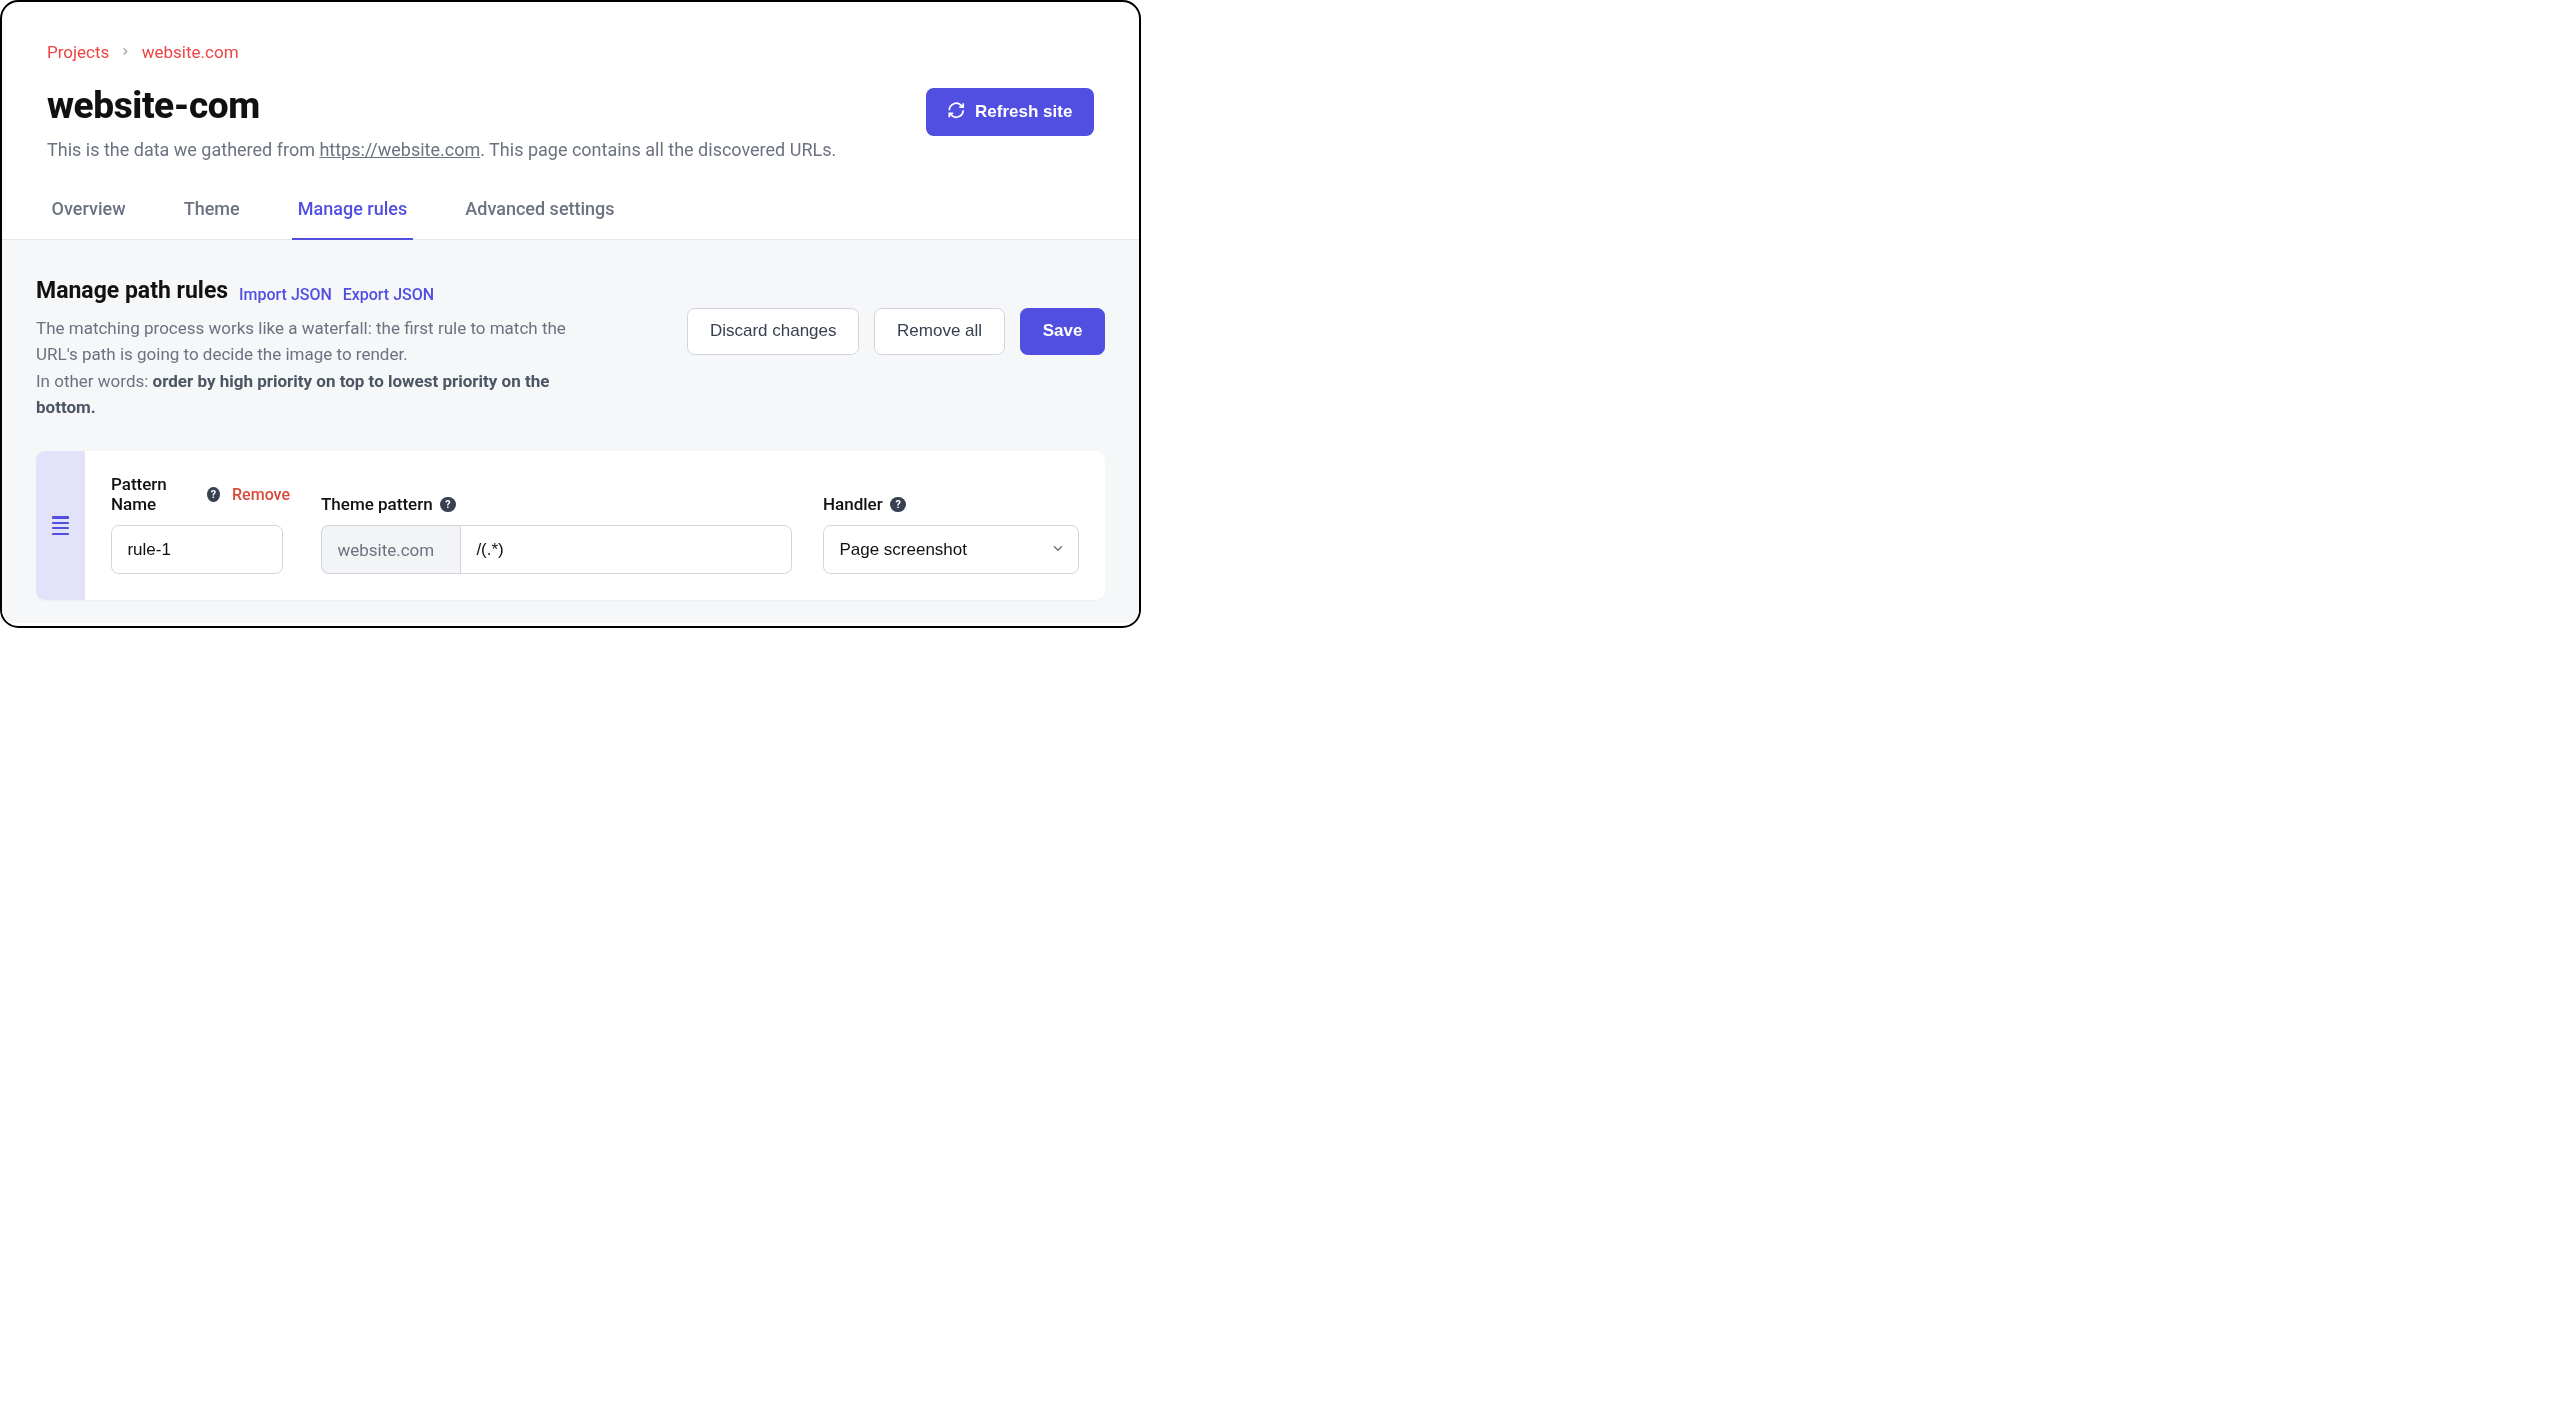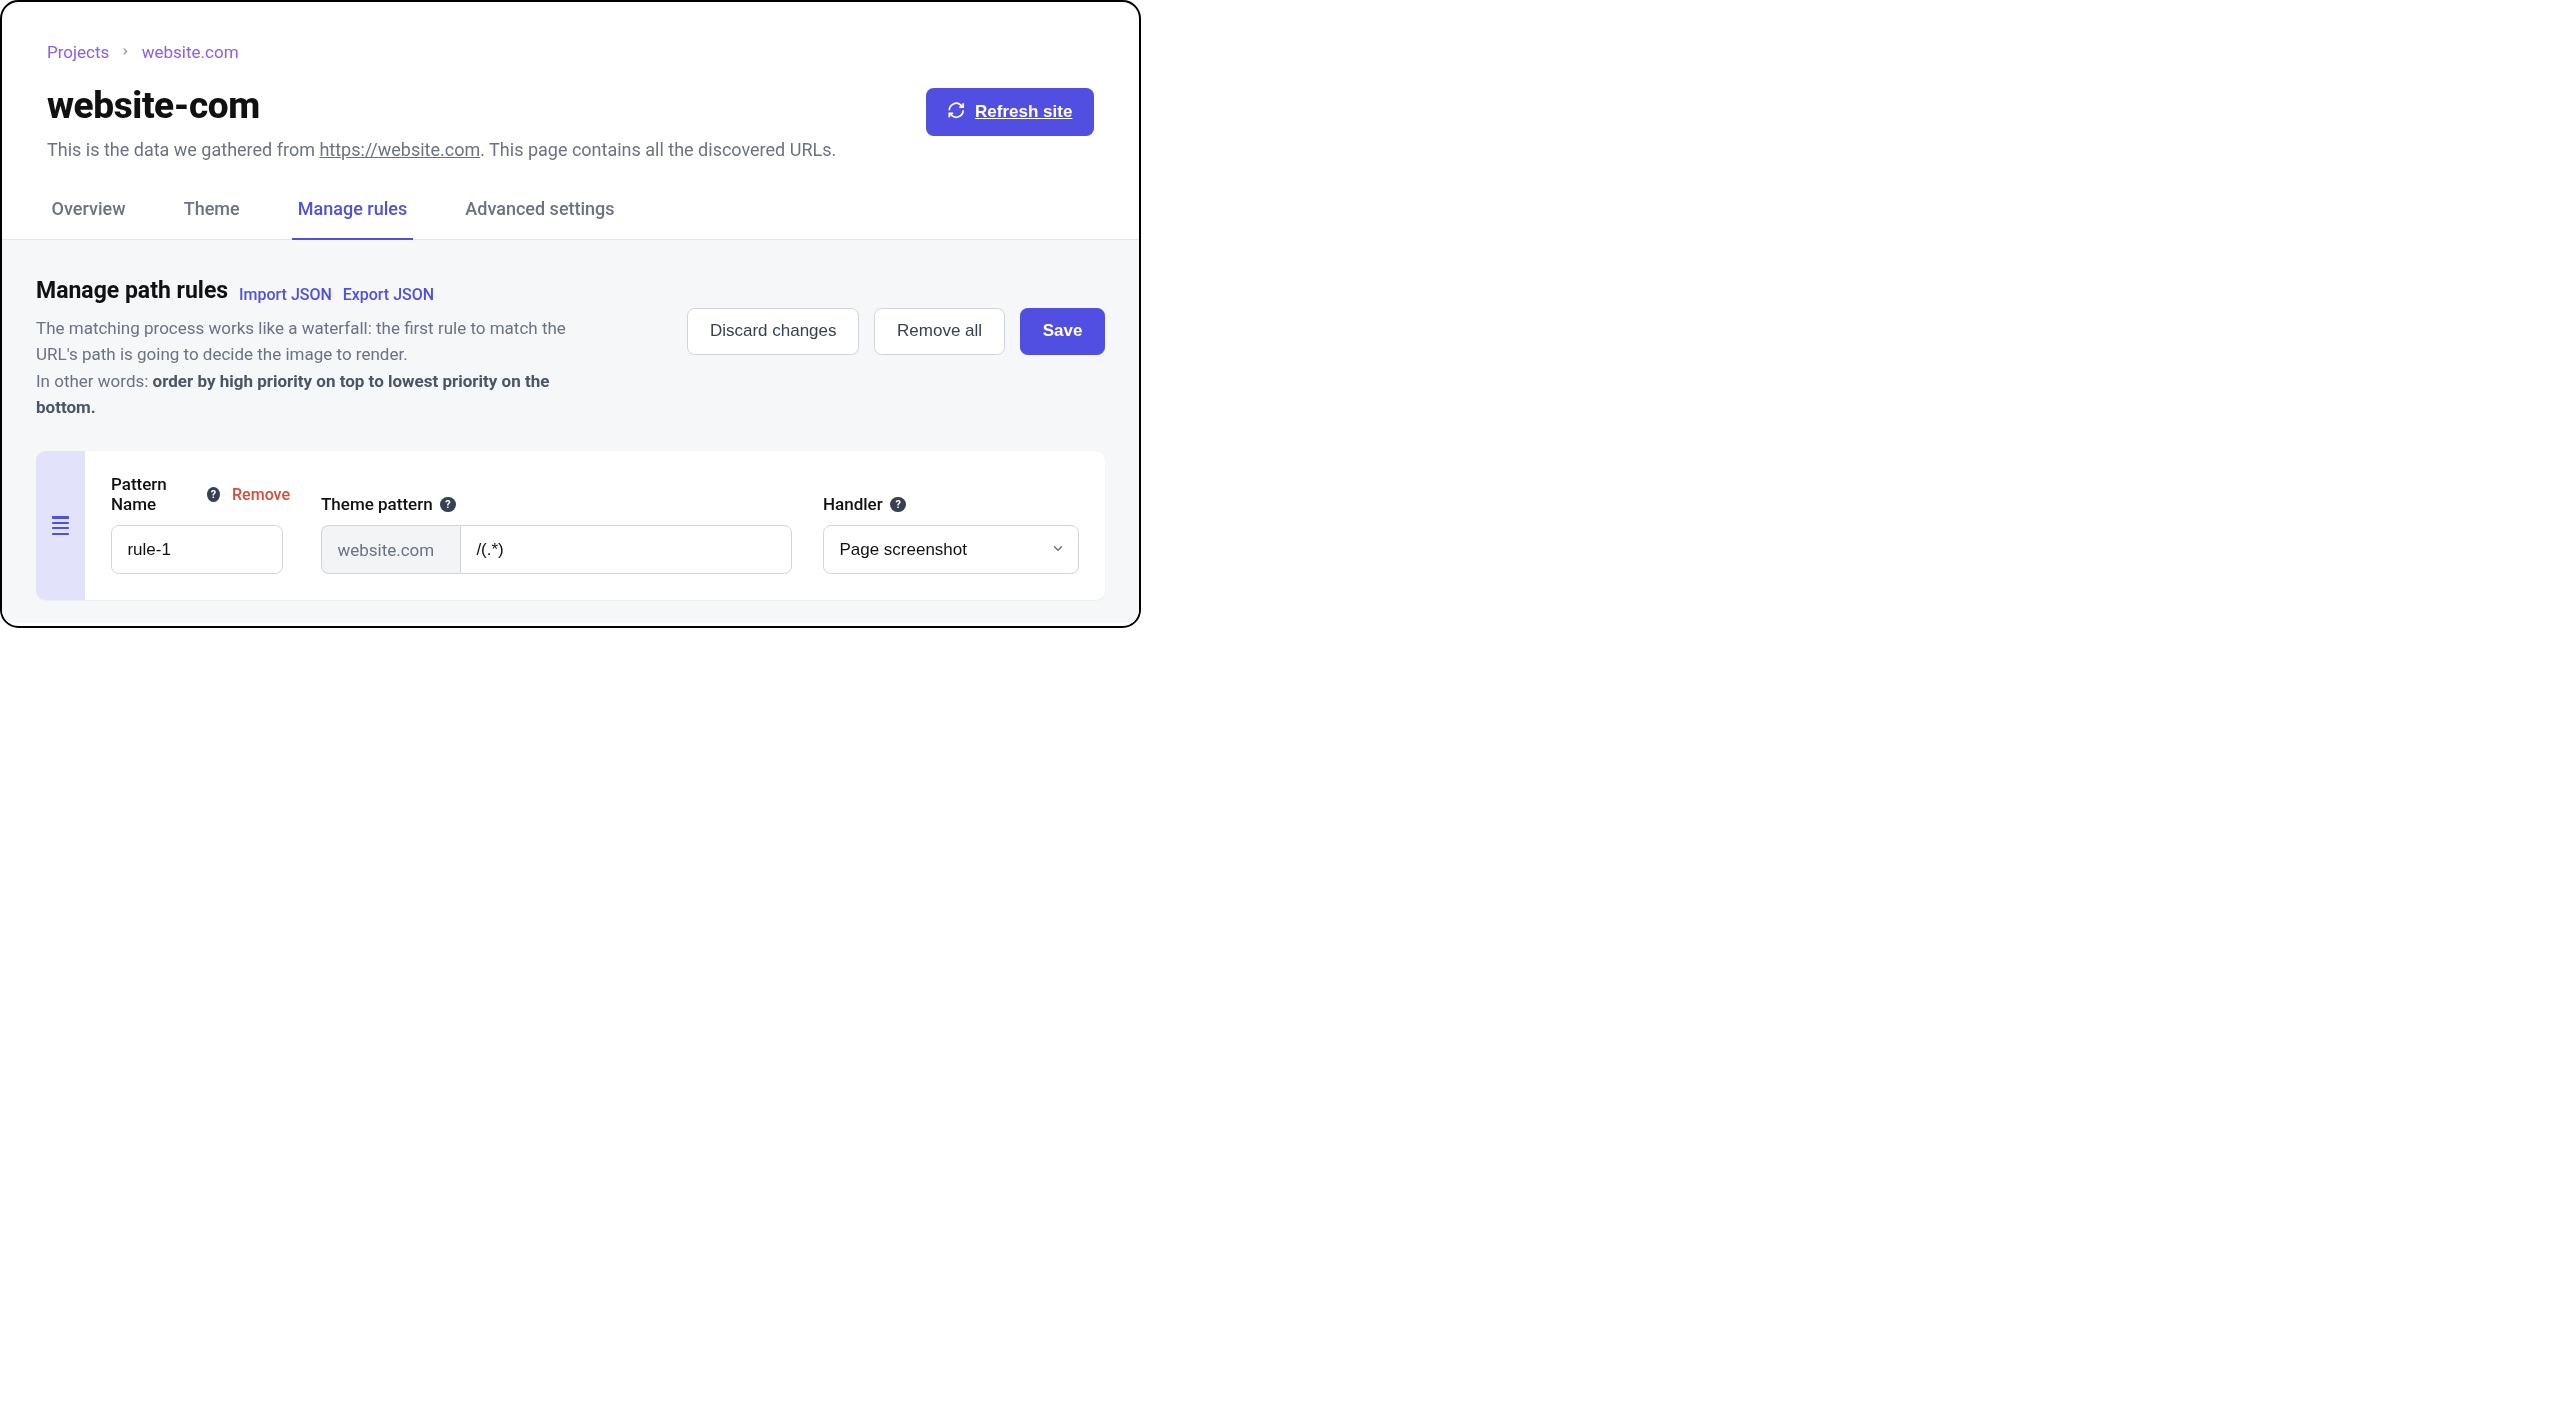--- a/index.html
+++ b/index.html
@@ -20,21 +20,21 @@
   .top-area {
     padding: 40px 45px 0 45px;
   }
   .breadcrumb {
     display: flex;
     align-items: center;
     gap: 10.8px;
     font-size: 17px;
     color: #6b7280;
   }
-  .breadcrumb .crumb-link { color: #8b5cf6; cursor: pointer; }
+  .breadcrumb .crumb-link { color: #ef4444; cursor: pointer; }
   .breadcrumb .chev { color: #9ca3af; font-size: 14px; }
   .header-row {
     display: flex;
     justify-content: space-between;
     align-items: flex-start;
     margin-top: 21.6px;
   }
   .title-block { max-width: 834px; }
   h1.page-title {
     font-size: 37px;
@@ -55,21 +55,20 @@
     border: none;
     border-radius: 7.7px;
     padding: 12.4px 21.6px;
     font-size: 17px;
     font-weight: 600;
     display: flex;
     align-items: center;
     gap: 9.3px;
     cursor: pointer;
     margin-top: 4.6px;
-    text-decoration: underline;
   }
   .refresh-btn svg { width: 18.5px; height: 18.5px; stroke: #fff; fill: none; stroke-width: 2.2; }
   .tabs {
     display: flex;
     gap: 49px;
     margin-top: 34px;
     padding: 0 45px;
     border-bottom: 0.8px solid #e5e7eb;
   }
   .tab {

